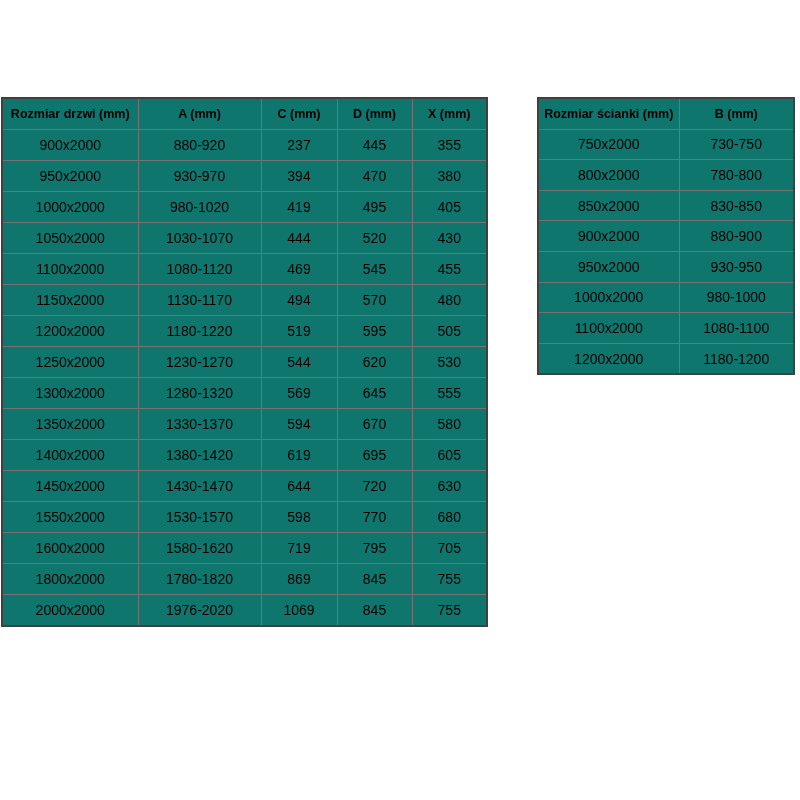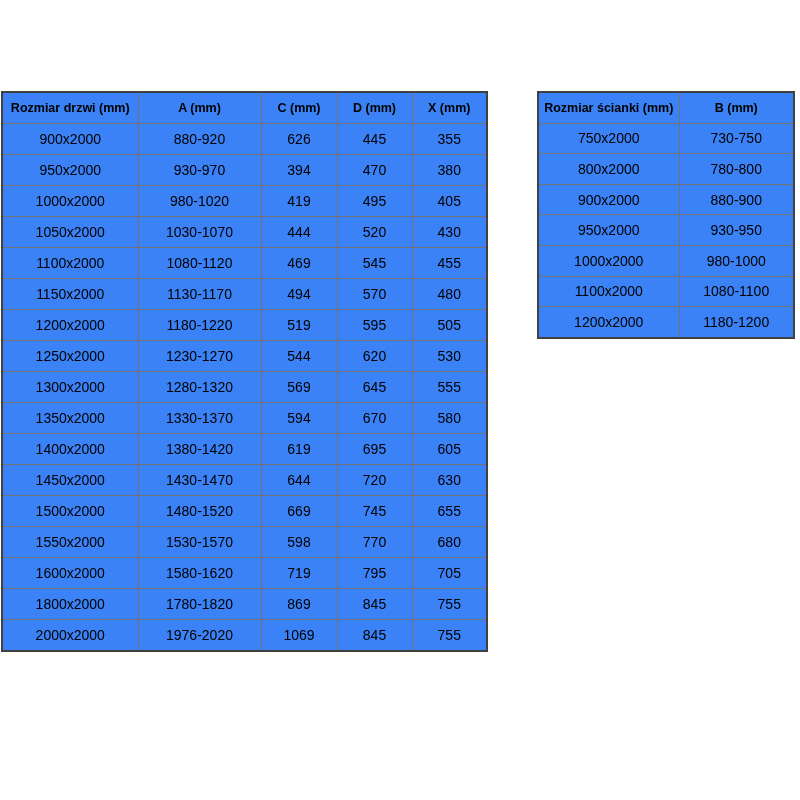--- a/index.html
+++ b/index.html
@@ -10,24 +10,24 @@
   }
   .page {
     position: relative;
     width: 800px;
     height: 800px;
     background: #ffffff;
     overflow: hidden;
   }
   table.spec-table {
     position: absolute;
-    top: 91px;
+    top: 97px;
     border-collapse: collapse;
     table-layout: fixed;
-    background: #3b82f6;
+    background: #0f766e;
     border: 2px solid #404040;
   }
   table.doors { left: 1px;  width: 485px; }
   table.walls { left: 537px; width: 256px; }
   .spec-table th, .spec-table td {
     border: 1px solid #737373;
     text-align: center;
     vertical-align: middle;
     padding: 0;
     color: #000000;
@@ -64,21 +64,21 @@
           <th>A (mm)</th>
           <th>C (mm)</th>
           <th>D (mm)</th>
           <th>X (mm)</th>
         </tr>
       </thead>
       <tbody>
         <tr>
           <td>900x2000</td>
           <td>880-920</td>
-          <td>626</td>
+          <td>237</td>
           <td>445</td>
           <td>355</td>
         </tr>
         <tr>
           <td>950x2000</td>
           <td>930-970</td>
           <td>394</td>
           <td>470</td>
           <td>380</td>
         </tr>
@@ -144,27 +144,20 @@
           <td>619</td>
           <td>695</td>
           <td>605</td>
         </tr>
         <tr>
           <td>1450x2000</td>
           <td>1430-1470</td>
           <td>644</td>
           <td>720</td>
           <td>630</td>
-        </tr>
-        <tr>
-          <td>1500x2000</td>
-          <td>1480-1520</td>
-          <td>669</td>
-          <td>745</td>
-          <td>655</td>
         </tr>
         <tr>
           <td>1550x2000</td>
           <td>1530-1570</td>
           <td>598</td>
           <td>770</td>
           <td>680</td>
         </tr>
         <tr>
           <td>1600x2000</td>
@@ -204,20 +197,24 @@
       <tbody>
         <tr>
           <td>750x2000</td>
           <td>730-750</td>
         </tr>
         <tr>
           <td>800x2000</td>
           <td>780-800</td>
         </tr>
         <tr>
+          <td>850x2000</td>
+          <td>830-850</td>
+        </tr>
+        <tr>
           <td>900x2000</td>
           <td>880-900</td>
         </tr>
         <tr>
           <td>950x2000</td>
           <td>930-950</td>
         </tr>
         <tr>
           <td>1000x2000</td>
           <td>980-1000</td>

